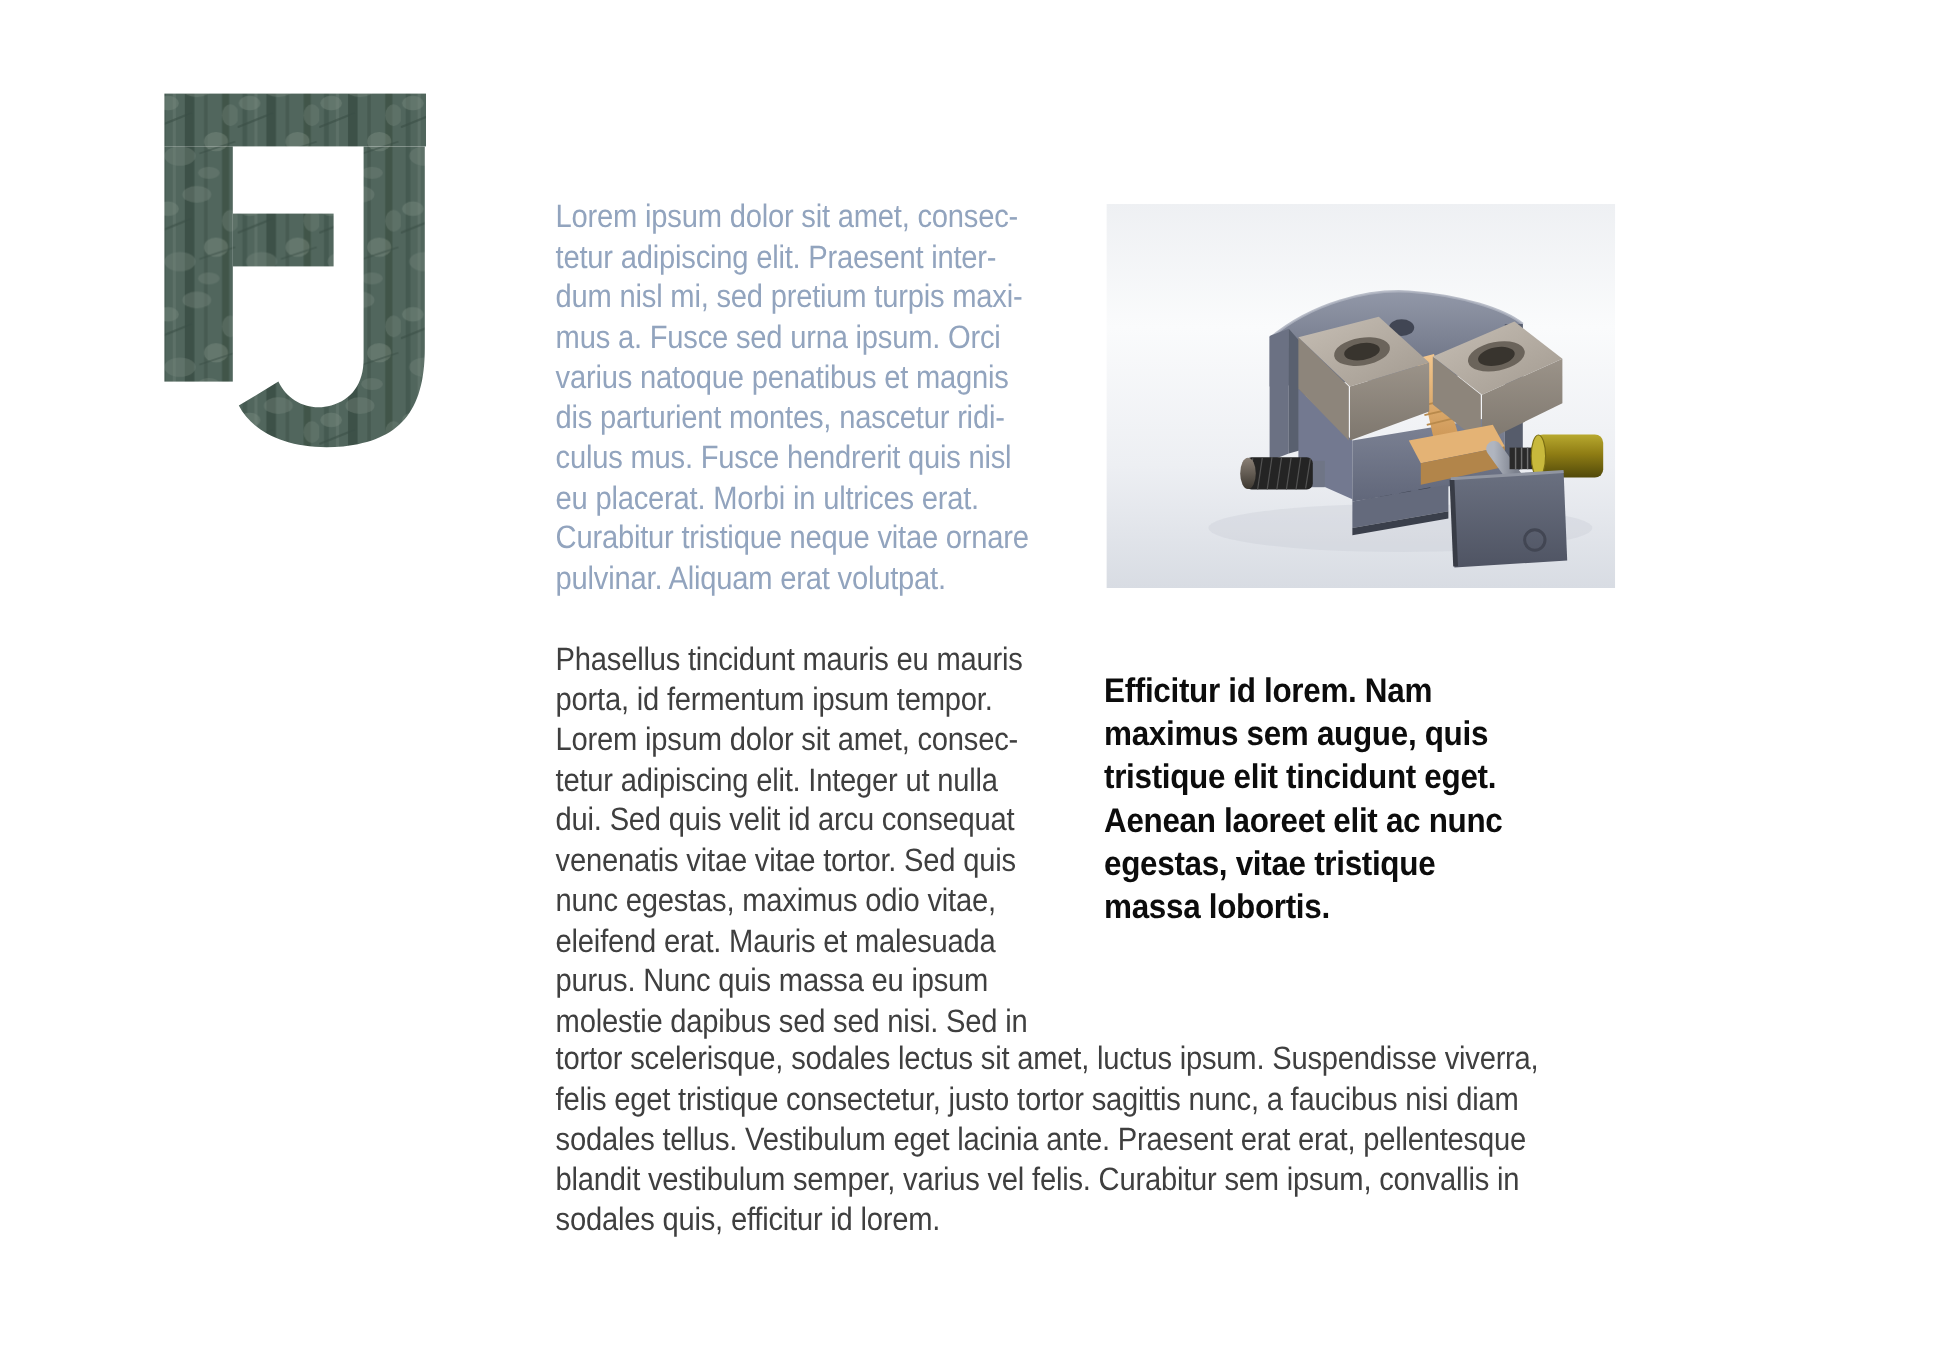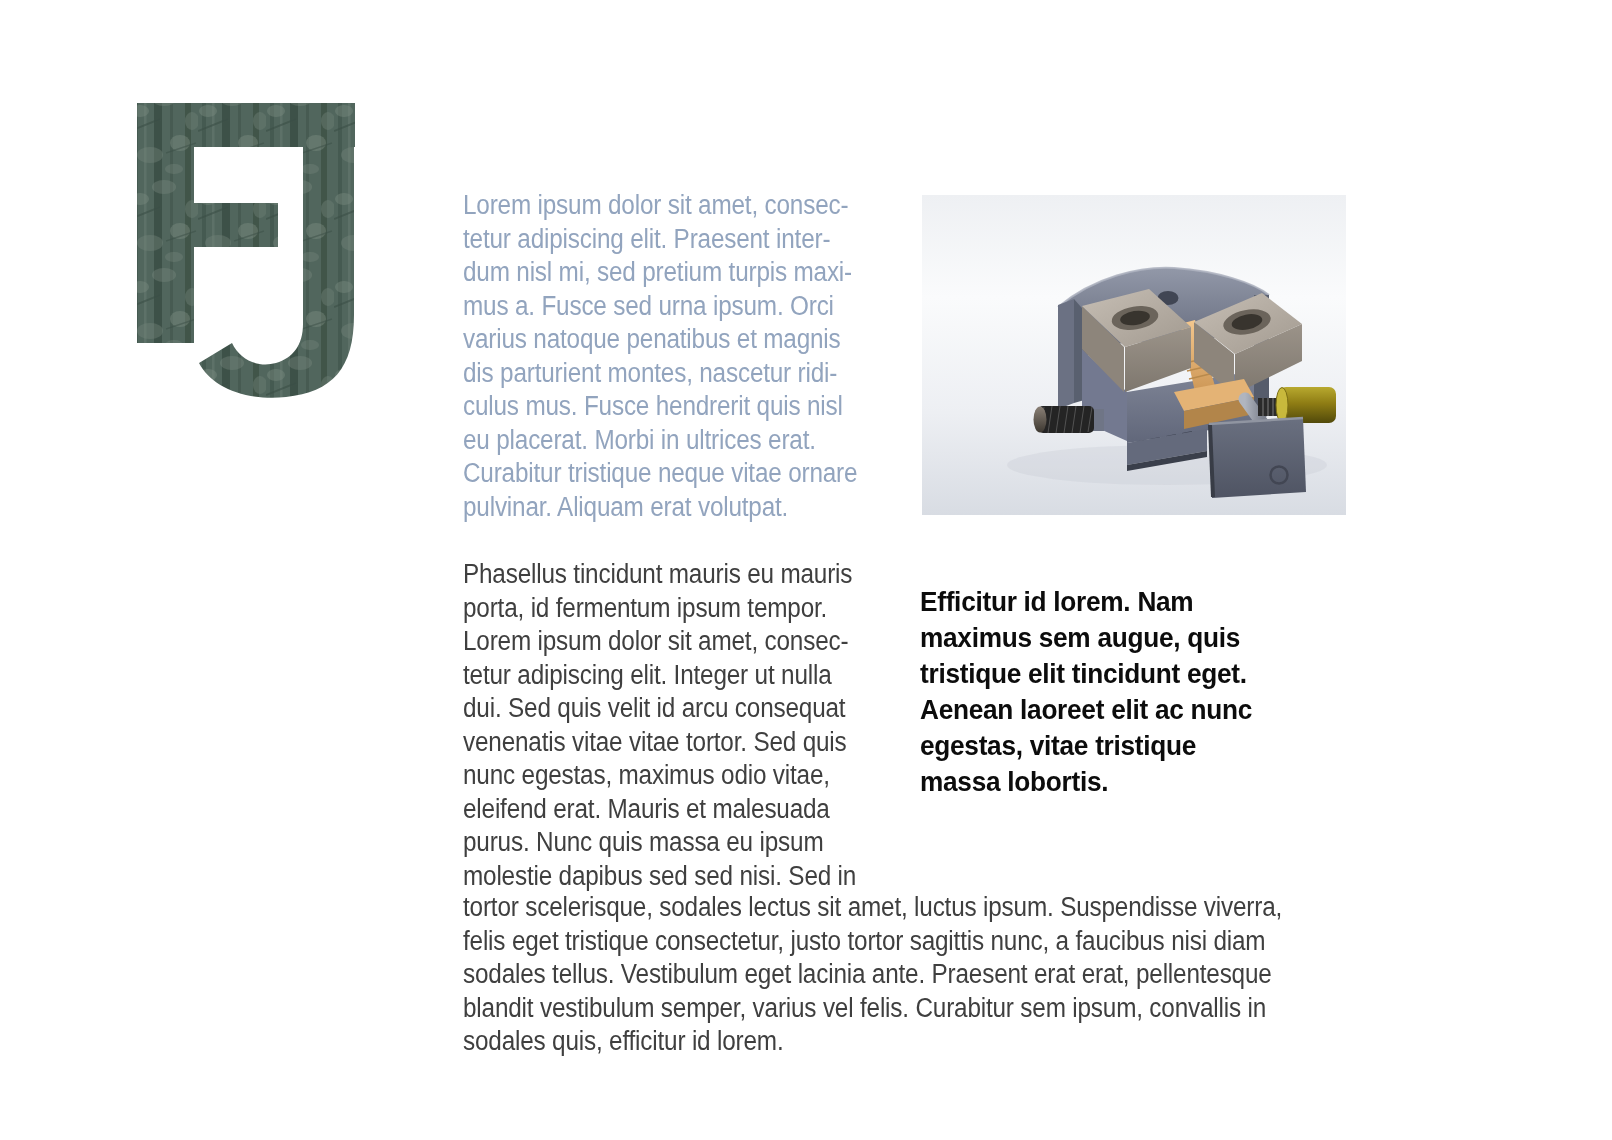--- a/index.html
+++ b/index.html
@@ -3,21 +3,21 @@
 <meta charset="utf-8">
 <style>
   html,body{margin:0;padding:0;}
   body{
     width:1612px;height:1140px;
     background:#ffffff;
     position:relative;
     font-family:"Liberation Sans", sans-serif;
     overflow:hidden;
   }
-  .page{position:absolute;inset:0;margin-top:25px;}
+  .page{position:absolute;inset:0;}
   .logo{position:absolute;left:130px;top:66px;width:240px;height:320px;}
   .para{
     position:absolute;
     white-space:pre;
     font-size:27px;
     line-height:33.5px;
     letter-spacing:-0.2px;
     transform:scaleX(0.9);
     transform-origin:0 0;
   }

